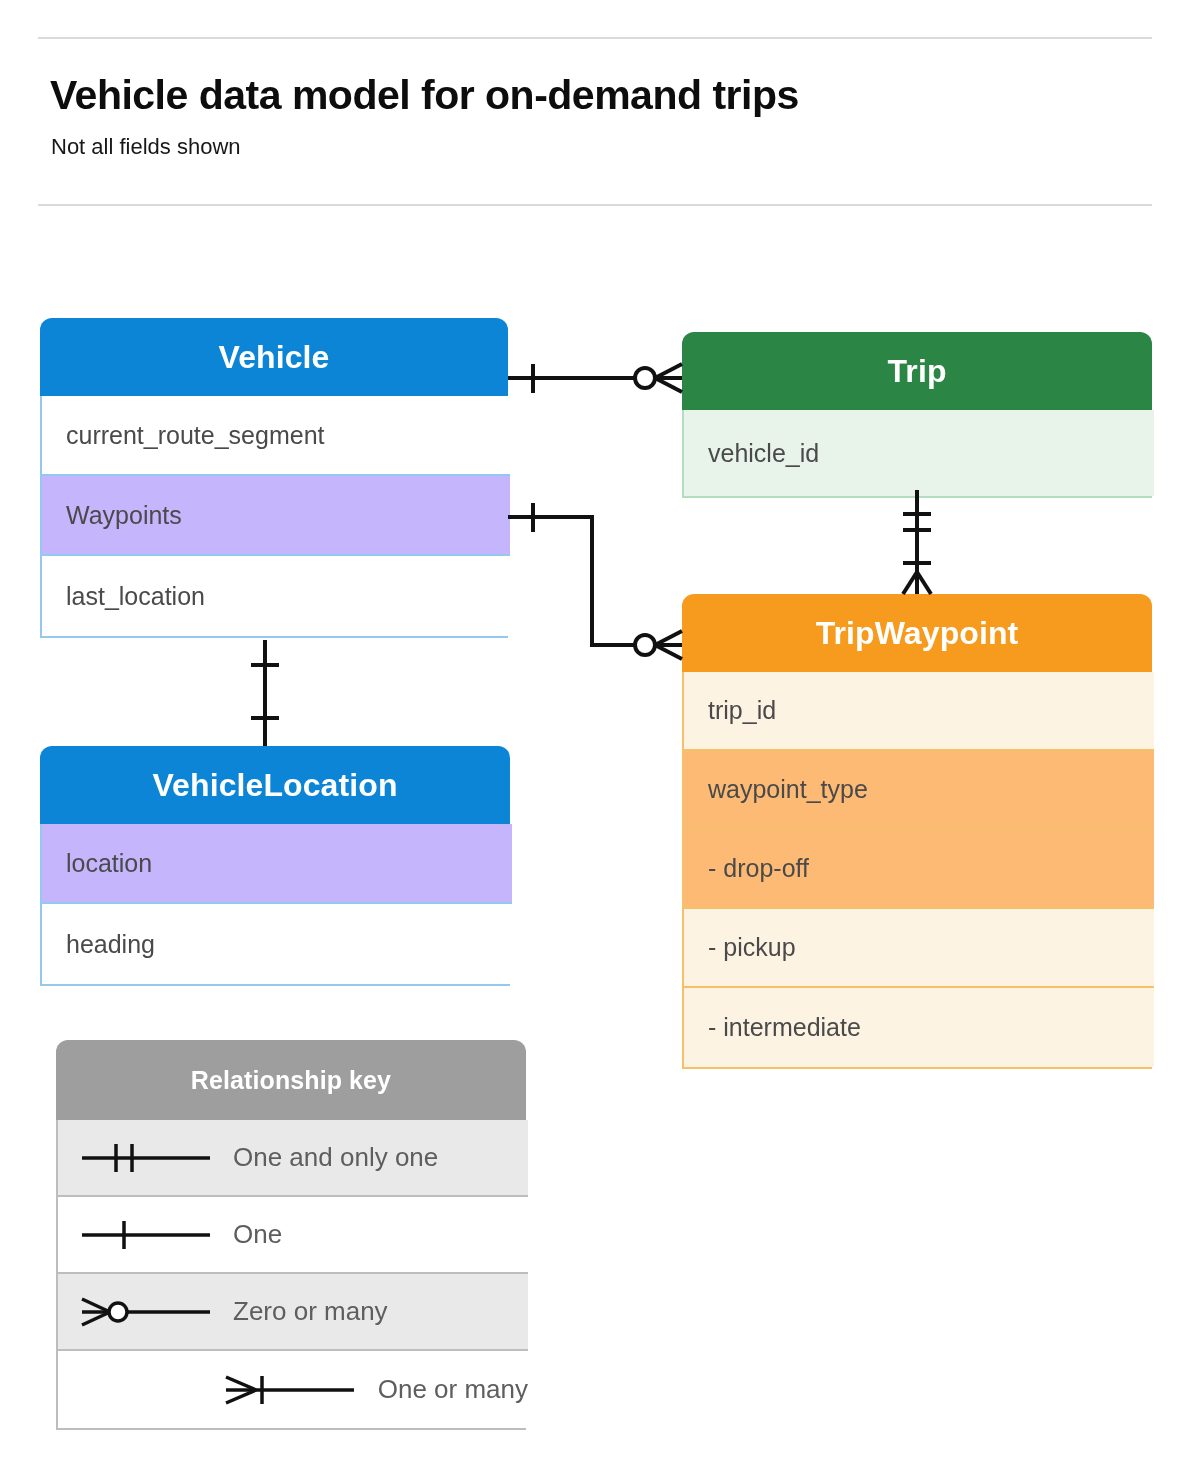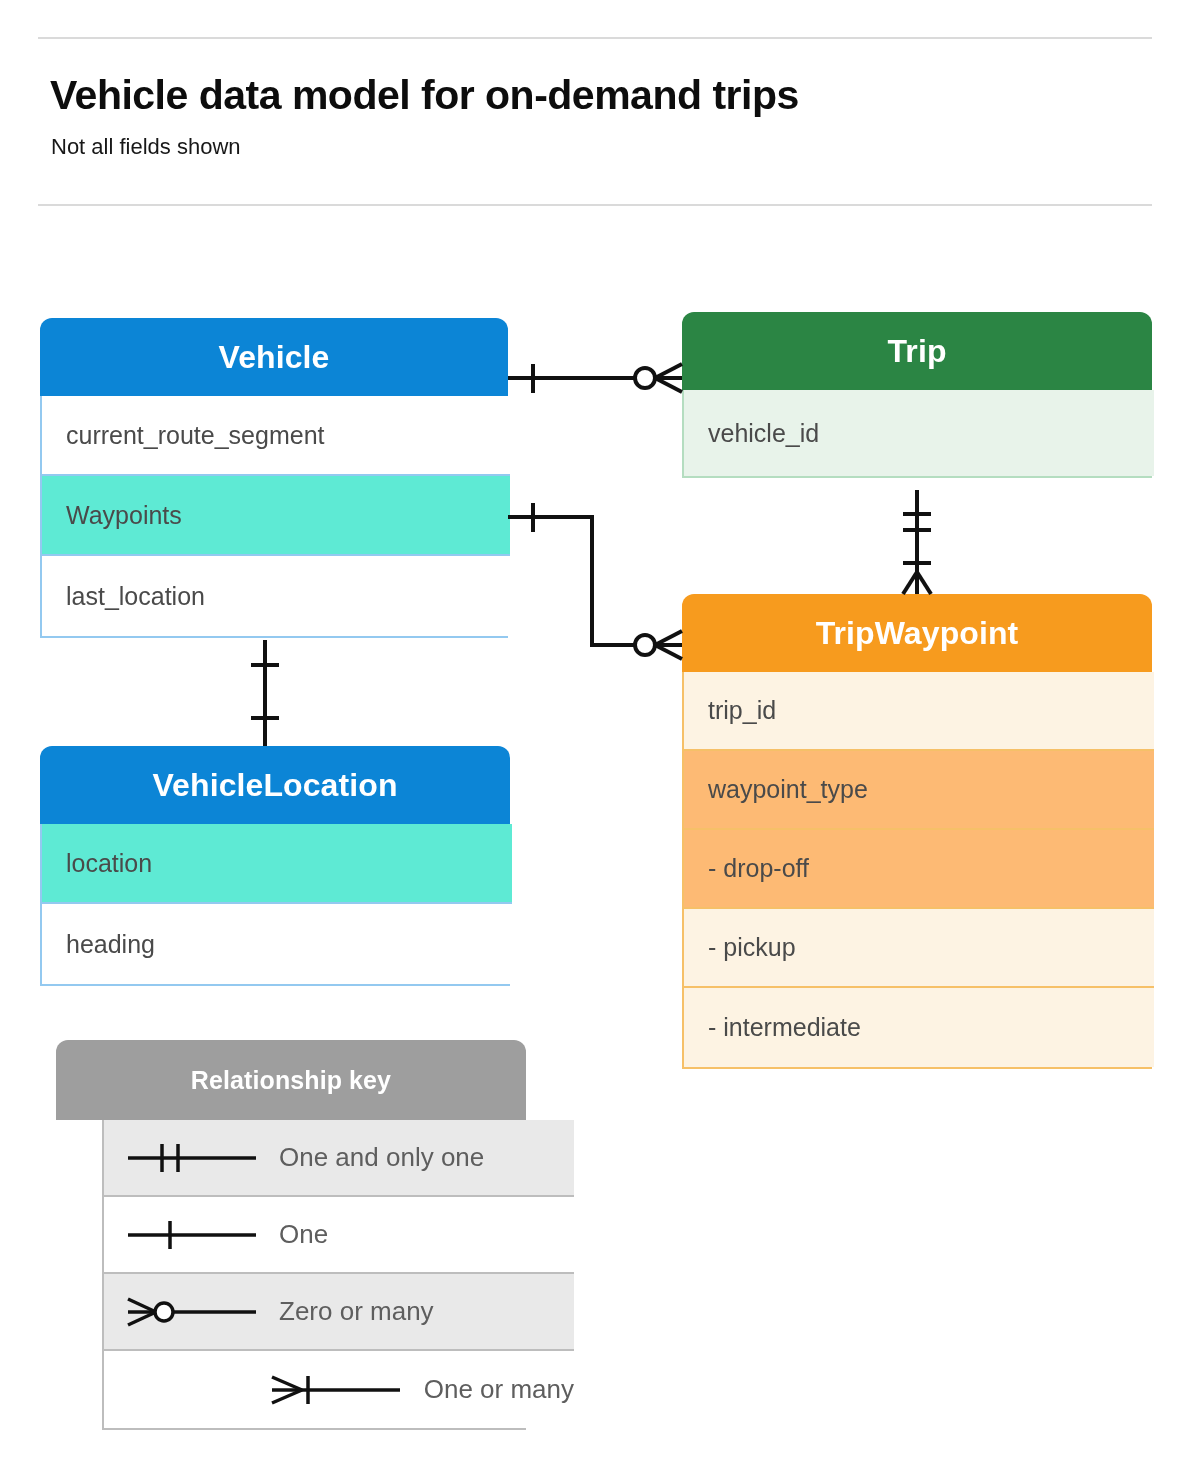--- a/index.html
+++ b/index.html
@@ -74,50 +74,50 @@
     color: #4a4a4a;
     display: flex;
     align-items: center;
     padding-left: 24px;
   }
 
   
   .t-blue .entity-header { background: #0c85d6; }
   .t-blue .entity-rows   { border-color: #93c9f0; text-align: center; }
   .t-blue .entity-row    { border-bottom: 2px solid #93c9f0; background: #ffffff; }
-  .t-blue .entity-row.alt{ background: #5eead4; }
+  .t-blue .entity-row.alt{ background: #c4b5fd; }
   .t-blue .entity-row:last-child { border-bottom: none; }
 
   
   .t-green .entity-header { background: #2b8544; }
   .t-green .entity-rows   { border-color: #b4ddc0; }
   .t-green .entity-row    { border-bottom: 2px solid #b4ddc0; background: #ffffff; }
   .t-green .entity-row.alt{ background: #e8f3ea; text-align: center; }
   .t-green .entity-row:last-child { border-bottom: none; }
 
   
   .t-orange .entity-header { background: #f79b1e; }
   .t-orange .entity-rows   { border-color: #f6c068; }
   .t-orange .entity-row    { border-bottom: 2px solid #f6c068; background: #fdba74; }
   .t-orange .entity-row.alt{ background: #fdf3e3; }
   .t-orange .entity-row:last-child { border-bottom: none; }
 
   
   .t-gray .entity-header { background: #9e9e9e; }
-  .t-gray .entity-rows   { border-color: #bdbdbd; margin-left: 46px; }
+  .t-gray .entity-rows   { border-color: #bdbdbd; }
   .t-gray .entity-row    { border-bottom: 2px solid #bdbdbd; background: #ffffff; padding-left: 0; }
   .t-gray .entity-row.alt{ background: #e9e9e9; }
   .t-gray .entity-row:last-child { border-bottom: none; justify-content: flex-end; }
 
   
   #entity-vehicle          { left: 40px;  top: 318px;  width: 468px; }
   #entity-vehicle .entity-header { width: 468px; height: 78px; }
   #entity-vehicle .entity-row    { width: 468px; height: 80px; }
 
-  #entity-trip             { left: 682px; top: 312px;  width: 470px; }
+  #entity-trip             { left: 682px; top: 332px;  width: 470px; }
   #entity-trip .entity-header { width: 470px; height: 78px; }
   #entity-trip .entity-row    { width: 470px; height: 86px; }
 
   #entity-tripwaypoint     { left: 682px; top: 594px;  width: 470px; }
   #entity-tripwaypoint .entity-header { width: 470px; height: 78px; }
   #entity-tripwaypoint .entity-row    { width: 470px; height: 79px; }
 
   #entity-vehiclelocation  { left: 40px;  top: 746px;  width: 470px; }
   #entity-vehiclelocation .entity-header { width: 470px; height: 78px; }
   #entity-vehiclelocation .entity-row    { width: 470px; height: 80px; }

